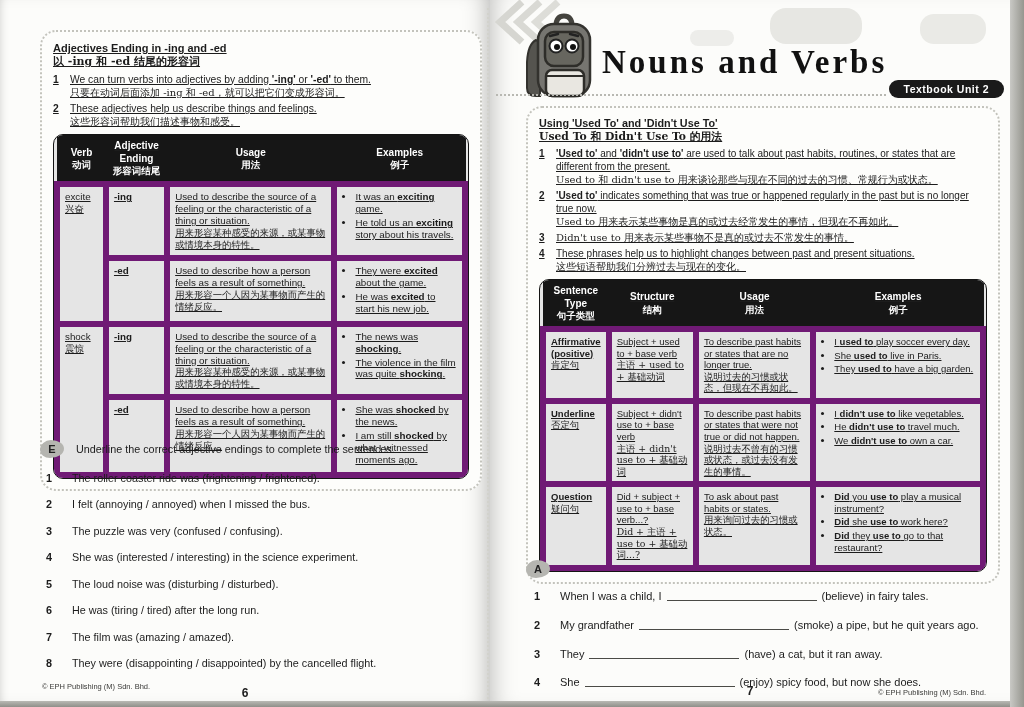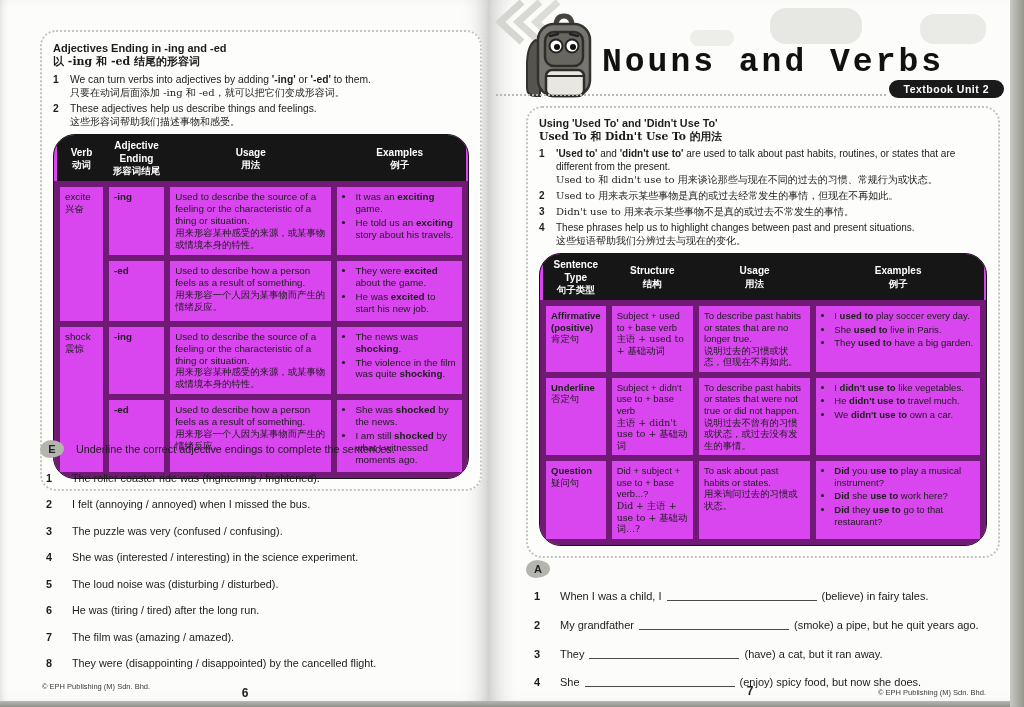--- a/index.html
+++ b/index.html
@@ -16,29 +16,29 @@
   .page-left  { left:0;   width:490px; box-shadow: inset -20px 0 24px -18px rgba(0,0,0,.30), inset 8px 0 10px -8px rgba(0,0,0,.18); }
   .page-right { left:490px; width:520px; box-shadow: inset 20px 0 24px -18px rgba(0,0,0,.26); }
   .edge-right { position:absolute; right:0; top:0; bottom:0; width:14px;
     background:linear-gradient(90deg,#c9c9c5,#96968f); }
   .edge-bottom { position:absolute; left:0; right:14px; bottom:0; height:6px;
     background:linear-gradient(180deg,#b9b9b4,#8f8f89); }
   .spine-dots { position:absolute; left:487px; top:8px; bottom:8px; width:0;
     border-left:2px dotted #d2d2cc; }
 
   
-  .infobox { border:2px dotted #c3c3bc; border-radius:16px; background:#fdfdfb; }
+  .infobox { border:2px dotted #c3c3bc; border-radius:16px; background:#fdfdfb;text-decoration:underline; }
   .ib-title { font-weight:bold; font-size:11px; line-height:1.3; }
   .zh { font-family:"DejaVu Serif", serif; }
   .pt { display:flex; margin:3px 0; font-size:10.3px; line-height:1.3; }
   .pt .pn { width:17px; flex:none; font-weight:bold; }
   .pt .pt-body span { display:block; }
   .pt .pt-body .zh { font-size:10px; }
 
-  .tblwrap { border:1.5px solid #141414; border-radius:22px; overflow:hidden; background:#d946ef; margin-top:6px; }
+  .tblwrap { border:1.5px solid #141414; border-radius:10px; overflow:hidden; background:#e5e5e5; margin-top:6px; }
   table.tbl { border-collapse:collapse; width:100%; }
   .tbl th { background:#161616; color:#fff; font-weight:bold; text-align:center;
     padding:4px 3px; font-size:10px; line-height:1.25; border:1px solid #161616; }
   .tbl th .zh { font-weight:bold; font-size:9.5px; display:block; }
   .tbl td { border:6px solid #701a75; padding:4px 5px; font-size:9.8px; line-height:1.22; vertical-align:top; }
   .tbl td .zh { font-size:9.4px; }
   .tbl td.cell-verb, .tbl td.cell-type { font-weight:normal; }
   .cell-type b { display:block; }
   ul.examples { margin:0; padding-left:13px; }
   ul.examples li { margin:0 0 2px 0; }
@@ -64,21 +64,21 @@
   .lp-sentences .sent { margin-bottom:13px; }
   .lp-footer-copy { position:absolute; left:42px; top:682px; }
   .lp-footer-page { position:absolute; left:0; width:490px; text-align:center; top:686px; }
 
   
   .rp-chevrons { position:absolute; left:2px; top:0; }
   .rp-blob1 { position:absolute; left:280px; top:8px; width:92px; height:36px; background:#e7e7e3; border-radius:16px; }
   .rp-blob2 { position:absolute; left:430px; top:14px; width:66px; height:30px; background:#eaeae6; border-radius:14px; }
   .rp-blob3 { position:absolute; left:200px; top:30px; width:44px; height:16px; background:#ededea; border-radius:8px; }
   .rp-backpack { position:absolute; left:28px; top:10px; }
-  .rp-title { position:absolute; left:112px; top:44px; font-family:Liberation Mono, monospace;
+  .rp-title { position:absolute; left:112px; top:44px; font-family:Liberation Serif, serif;
     font-weight:bold; font-size:33px; letter-spacing:3px; color:#111; }
   .rp-dotline { position:absolute; left:6px; top:94px; width:390px; border-top:2.5px dotted #b8b8b2; }
   .unit-badge { position:absolute; right:6px; top:80px; background:#1a1a1a; color:#fff;
     font-weight:bold; font-size:10.5px; padding:3px 15px; border-radius:9px; letter-spacing:.5px; }
   .rp-box { position:absolute; left:36px; top:106px; width:474px; padding:8px 11px 10px 11px; }
   .rp-box .ib-title { font-size:10.8px; }
   .rp-points .pt { font-size:10px; }
   .rp-table td { font-size:9.5px; }
   .rp-exercise { position:absolute; left:36px; top:560px; width:474px; }
   .rp-sentences { position:absolute; left:44px; top:590px; width:466px; }
@@ -258,20 +258,21 @@
           <div class="pt">
        <span class="pn">1</span>
        <span class="pt-body">
          <span class="en"><b>'Used to'</b> and <b>'didn't use to'</b> are used to talk about past habits, routines, or states that are different from the present.</span>
          <span class="zh">Used to 和 didn't use to 用来谈论那些与现在不同的过去的习惯、常规行为或状态。</span>
        </span>
      </div>
           <div class="pt">
        <span class="pn">2</span>
        <span class="pt-body">
+         <span class="en"><b>'Used to'</b> indicates something that was true or happened regularly in the past but is no longer true now.</span>
          <span class="zh">Used to 用来表示某些事物是真的或过去经常发生的事情，但现在不再如此。</span>
        </span>
      </div>
           <div class="pt">
        <span class="pn">3</span>
        <span class="pt-body">
          <span class="zh">Didn't use to 用来表示某些事物不是真的或过去不常发生的事情。</span>
        </span>
      </div>
           <div class="pt">

